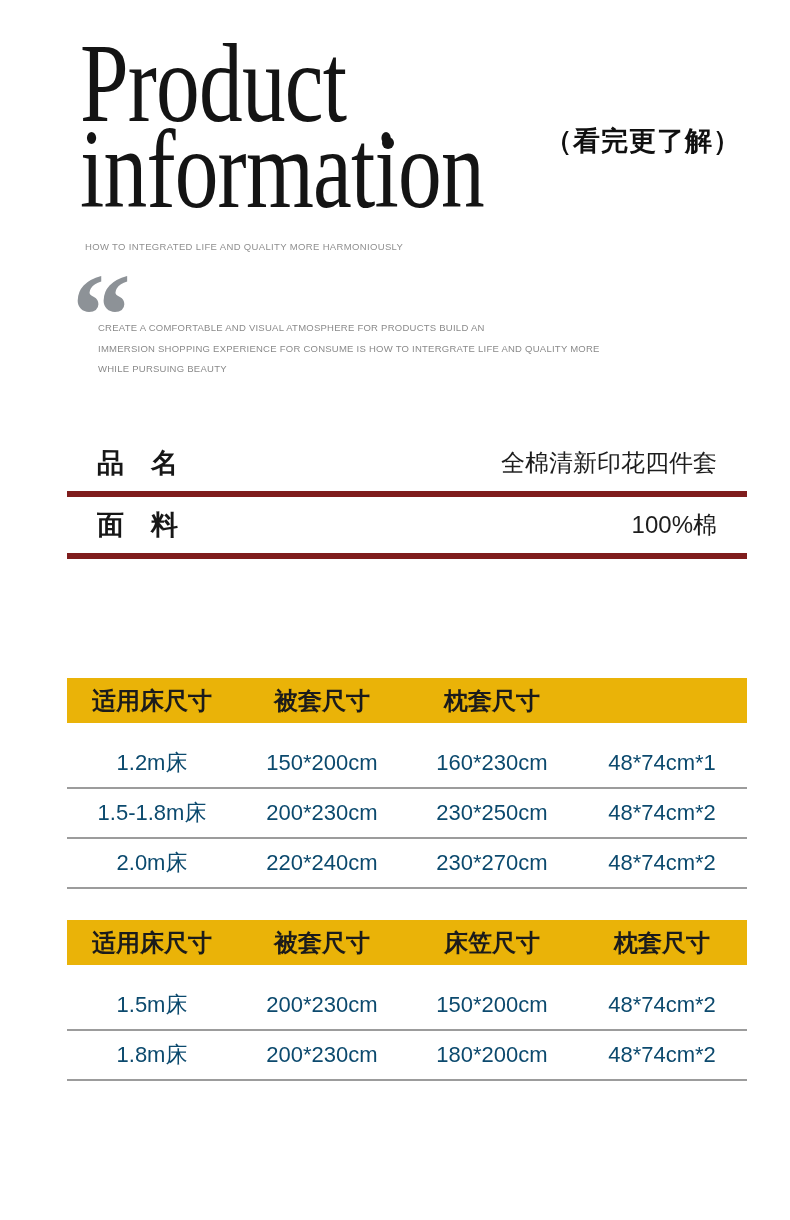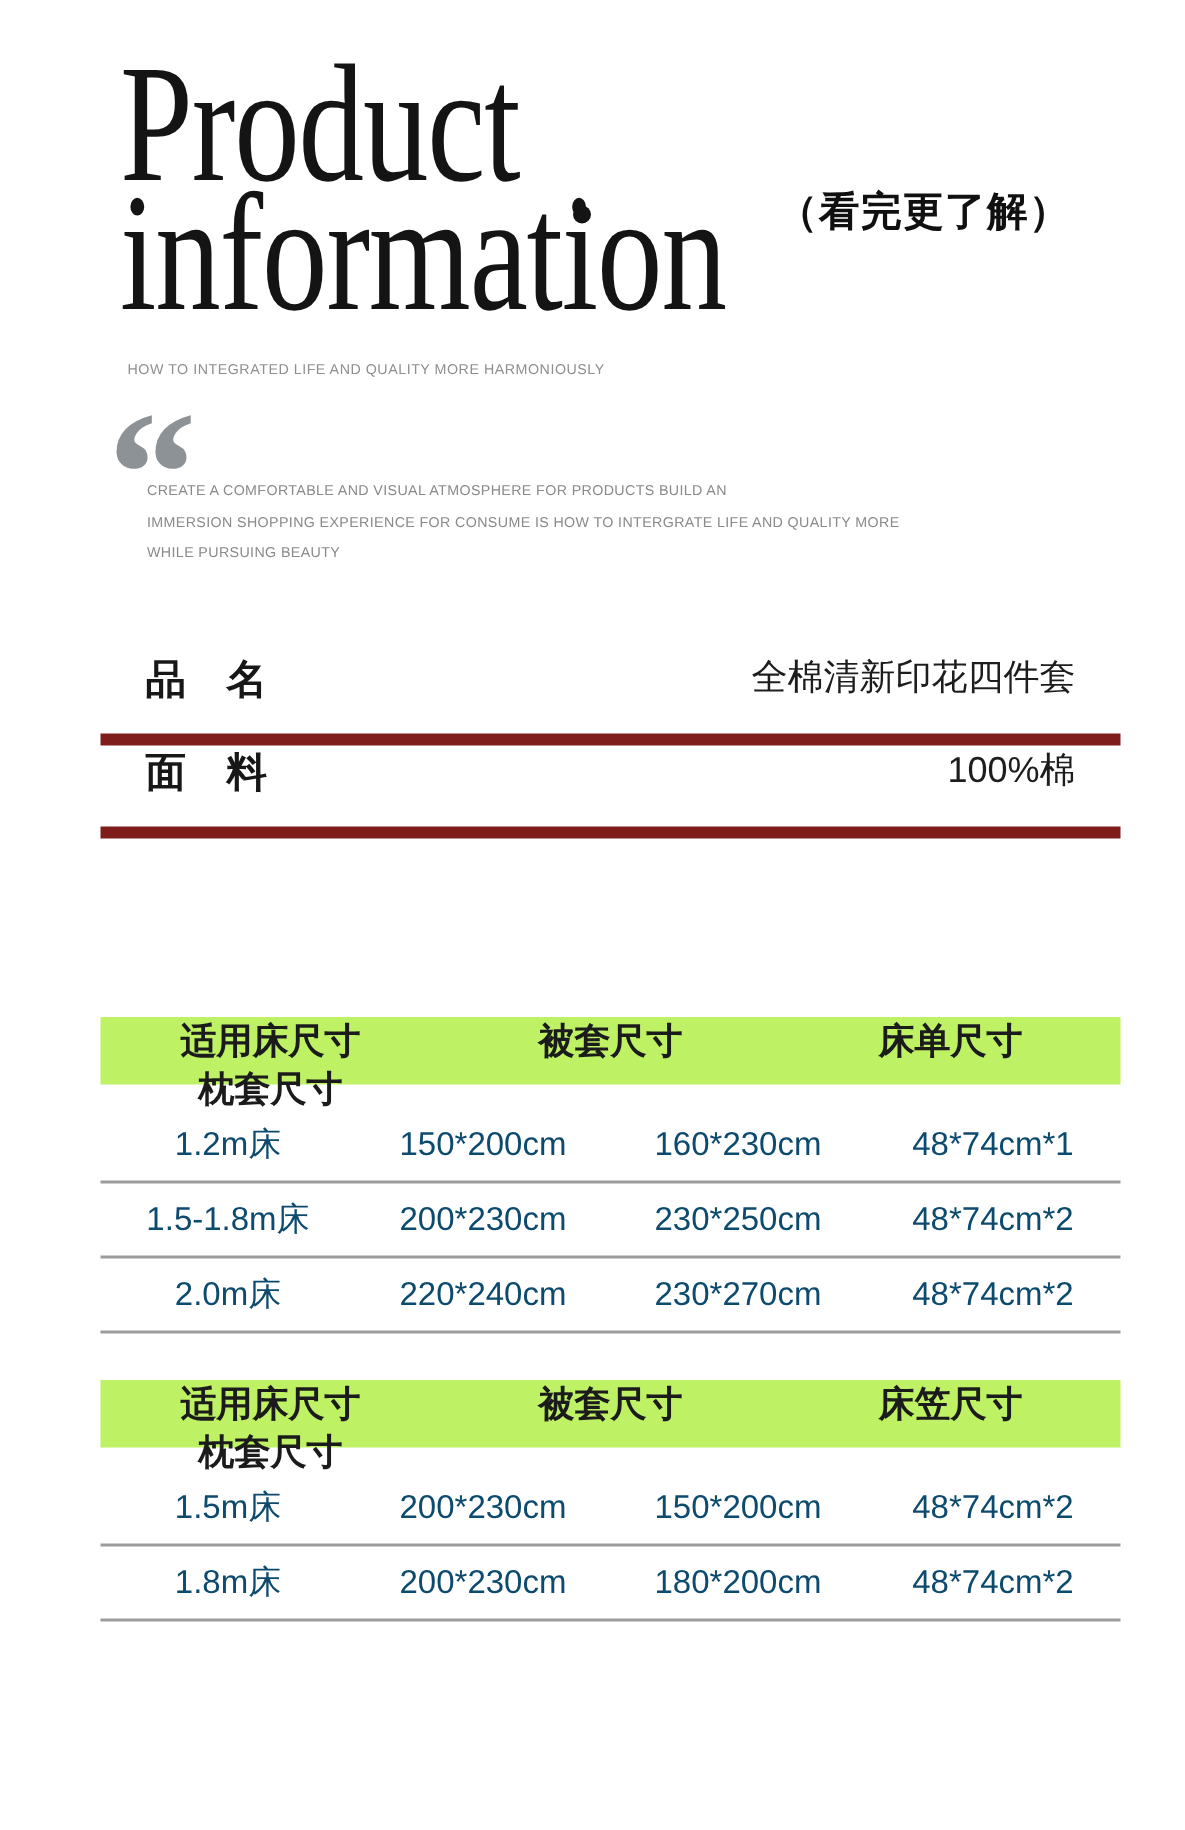--- a/index.html
+++ b/index.html
@@ -30,21 +30,21 @@
     transform: scaleX(0.78);
     transform-origin: 0 0;
     white-space: nowrap;
   }
   .title-dot {
     position: absolute; left: 370px; top: 137px;
     width: 12px; height: 12px; border-radius: 50%;
     background: #141414;
   }
   .note {
-    position: absolute; left: 506px; top: 123px;
+    position: absolute; left: 533px; top: 123px;
     font-size: 27px; font-weight: 700;
     letter-spacing: 1px; color: #101010;
     white-space: nowrap;
   }
   .subtitle {
     position: absolute; left: 73px; top: 241px;
     font-size: 9.5px; letter-spacing: 0.35px;
     color: #8f8f8f; white-space: nowrap;
   }
 
@@ -62,39 +62,39 @@
     white-space: nowrap;
   }
 
   
   .specs {
     position: absolute; left: 55px; top: 435px; width: 680px;
   }
   .spec-row {
     box-sizing: border-box;
     height: 62px;
-    display: flex; justify-content: space-between; align-items: flex-start;
-    border-bottom: 8px solid #7f1d1d;
+    display: flex; justify-content: space-between; align-items: center;
+    border-bottom: 6px solid #7f1d1d;
   }
   .spec-label {
     font-size: 27px; font-weight: 700; color: #171717;
     padding-left: 30px; white-space: pre;
   }
   .spec-value {
     font-size: 24px; color: #1d1d1d;
     padding-right: 30px;
   }
 
   
   .size-table { position: absolute; left: 55px; width: 680px; }
   .size-table.first  { top: 678px; }
   .size-table.second { top: 920px; }
   .t-header {
-    height: 45px; background: #bef264;
-    display: grid; grid-template-columns: repeat(3, 1fr);
+    height: 45px; background: #eab308;
+    display: grid; grid-template-columns: repeat(4, 1fr);
     align-items: center; text-align: center;
     font-size: 24px; font-weight: 700; color: #1b1b1b;
   }
   .t-body { padding-top: 16px; }
   .t-row {
     box-sizing: border-box;
     display: grid; grid-template-columns: repeat(4, 1fr);
     align-items: center; text-align: center;
     height: 50px;
     border-bottom: 2px solid #9c9c9c;
@@ -131,21 +131,20 @@
     <div class="spec-row">
       <span class="spec-label">面　料</span>
       <span class="spec-value">100%棉</span>
     </div>
   </div>
 
   <div class="size-table first">
     <div class="t-header">
       <span>适用床尺寸</span>
       <span>被套尺寸</span>
-      <span>床单尺寸</span>
       <span>枕套尺寸</span>
     </div>
     <div class="t-body">
       <div class="t-row">
         <span>1.2m床</span>
         <span>150*200cm</span>
         <span>160*230cm</span>
         <span>48*74cm*1</span>
       </div>
       <div class="t-row">

